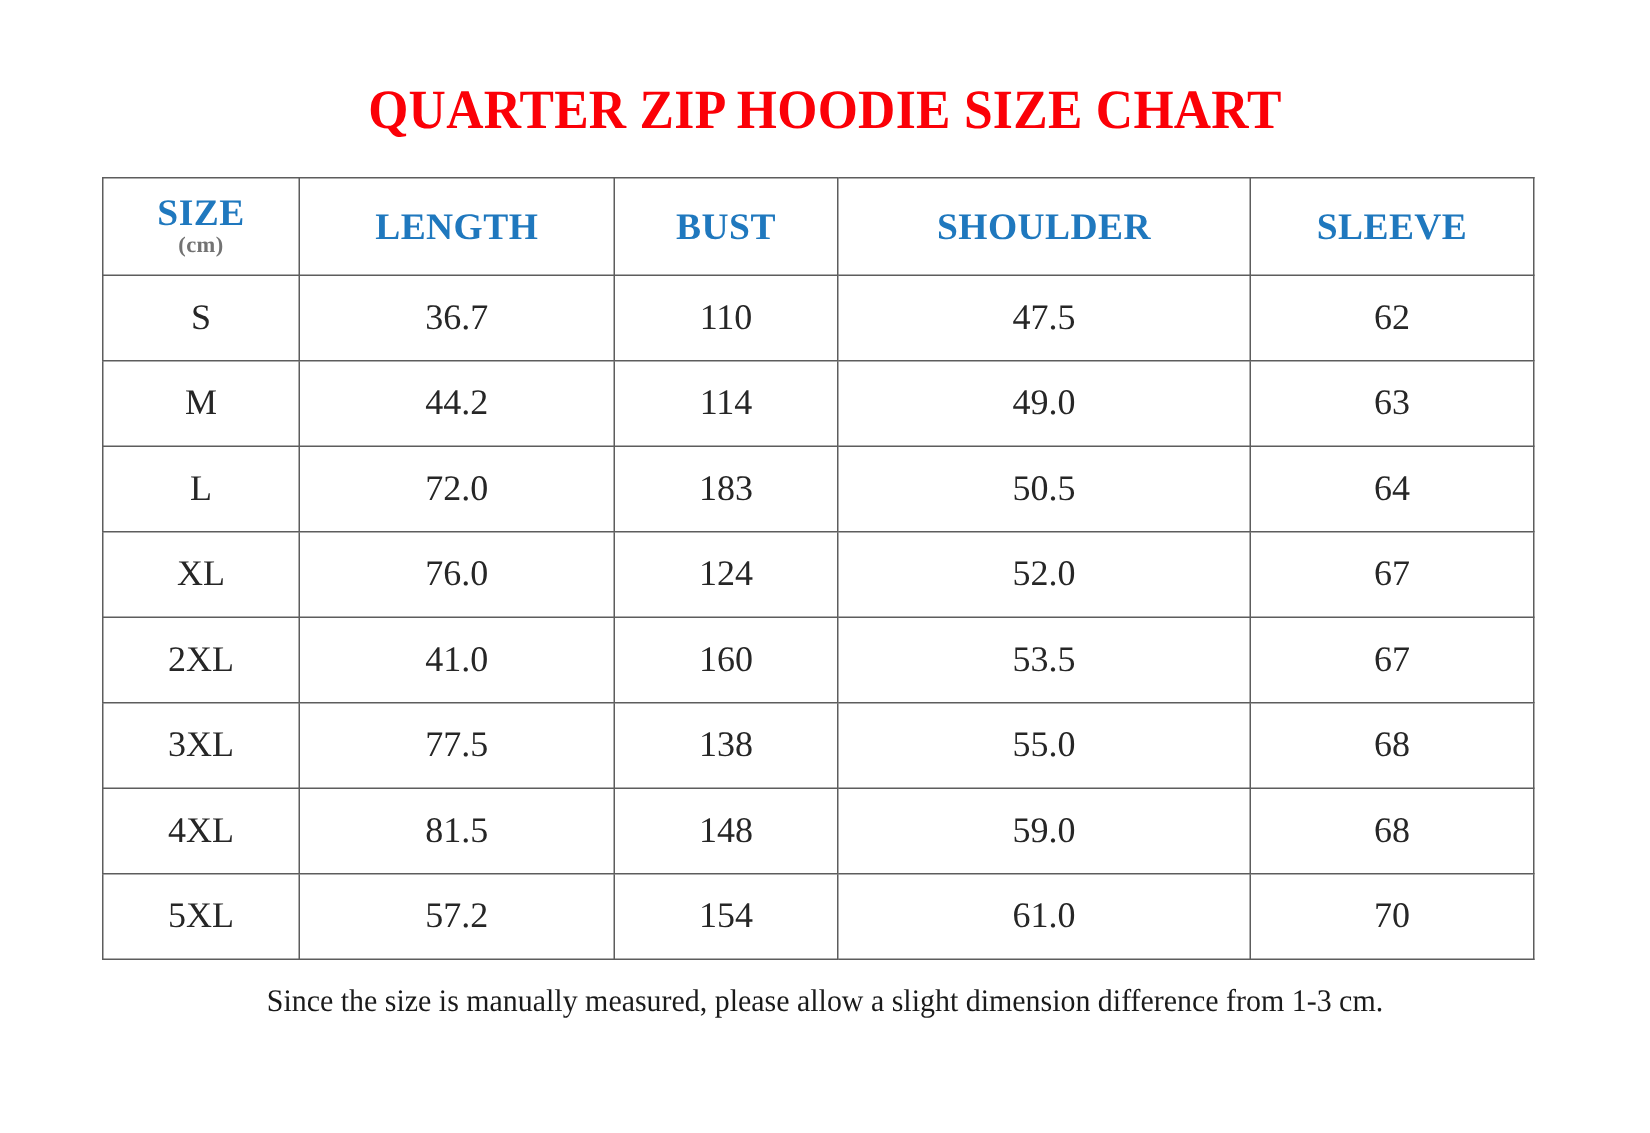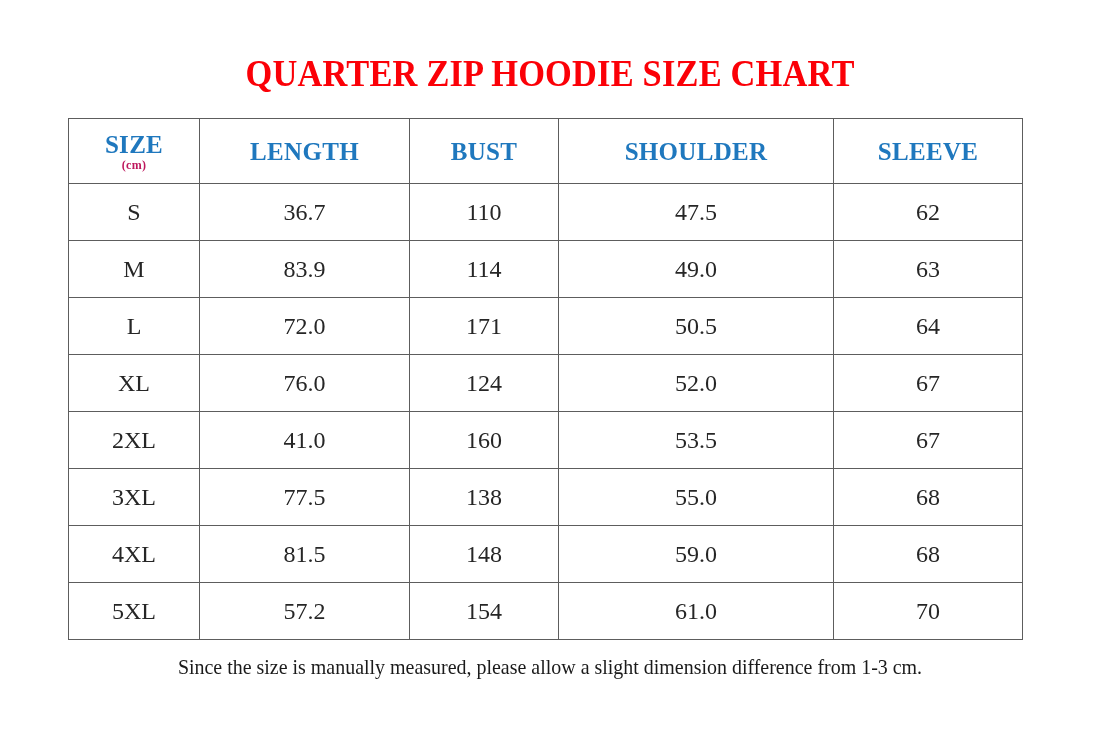--- a/index.html
+++ b/index.html
@@ -79,23 +79,23 @@
     flex-direction: column;
     align-items: center;
     line-height: 1.0;
   }
   .hdr-main {
     font-size: 25px;
     font-weight: bold;
     color: #1f78be;
   }
   .hdr-unit {
-    font-size: 12px;
-    font-weight: bold;
-    color: #be185d;
+    font-size: 15px;
+    font-weight: bold;
+    color: #737373;
     margin-top: 2px;
   }
 
   
   tr.data-row td {
     height: 56px;
     font-size: 24px;
     color: #262626;
     font-weight: normal;
   }
@@ -169,29 +169,29 @@
       <tbody>
         <tr class="data-row">
           <td class="size-cell">S</td>
           <td>36.7</td>
           <td>110</td>
           <td>47.5</td>
           <td>62</td>
         </tr>
         <tr class="data-row">
           <td class="size-cell">M</td>
-          <td>83.9</td>
+          <td>44.2</td>
           <td>114</td>
           <td>49.0</td>
           <td>63</td>
         </tr>
         <tr class="data-row">
           <td class="size-cell">L</td>
           <td>72.0</td>
-          <td>171</td>
+          <td>183</td>
           <td>50.5</td>
           <td>64</td>
         </tr>
         <tr class="data-row">
           <td class="size-cell">XL</td>
           <td>76.0</td>
           <td>124</td>
           <td>52.0</td>
           <td>67</td>
         </tr>

